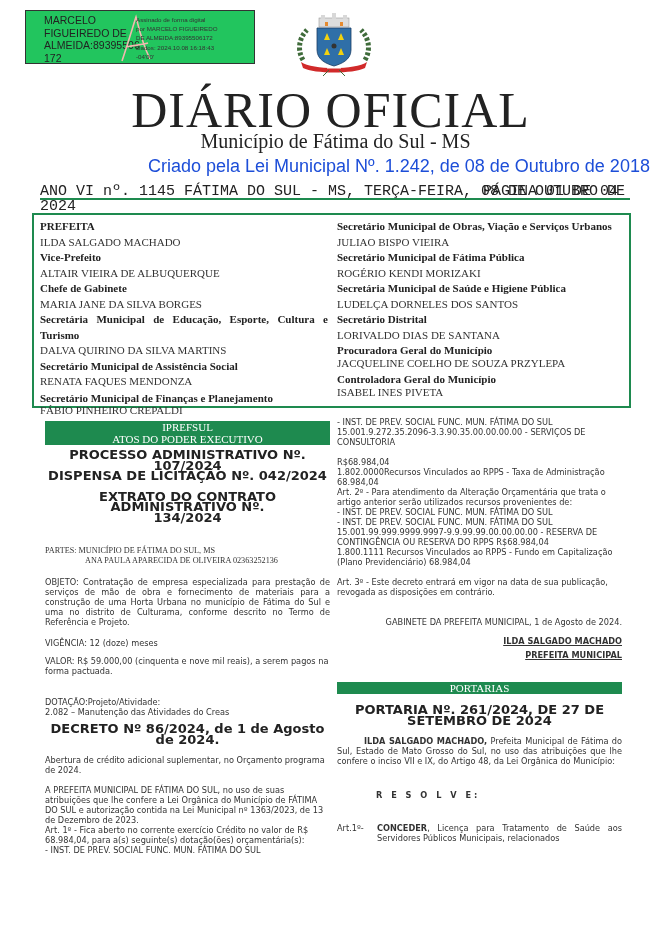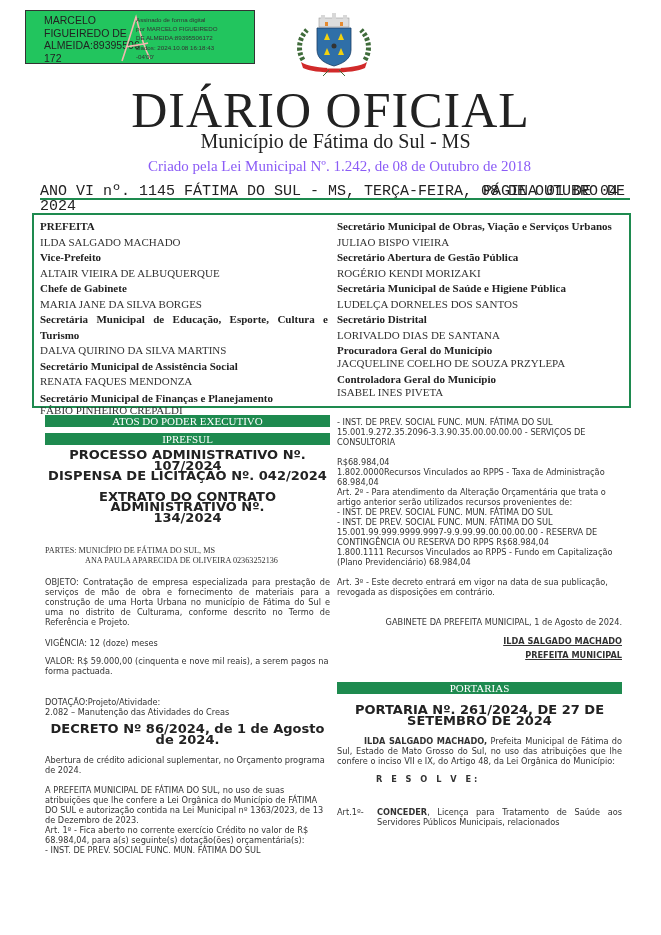--- a/index.html
+++ b/index.html
@@ -26,21 +26,21 @@
     font-family: "Liberation Serif", serif; font-size: 50px; line-height: 54px; color: #222;
     letter-spacing: 1px;
   }
   .subtitle {
     position: absolute; left: 0; width: 661px; top: 130px; text-align: center;
     padding-left: 10px;
     font-family: "Liberation Serif", serif; font-size: 20px; line-height: 22px; color: #222;
   }
   .created {
     position: absolute; left: 148px; top: 158px;
-    font-family: Liberation Serif, serif; font-size: 15px; line-height: 16px; color: #8b5cf6;
+    font-family: Liberation Sans, sans-serif; font-size: 18px; line-height: 16px; color: #1d4ed8;
   }
 
   .issue-line {
     position: absolute; left: 40px; width: 590px; top: 184px; height: 16px;
     font-family: Liberation Mono, monospace; font-size: 15px; line-height: 15px; color: #222;
     border-bottom: 2px solid #1e8a4f;
   }
   .issue-line .right { position: absolute; right: 12px; top: 0; }
 
   .staff-box {
@@ -147,36 +147,36 @@
     <div class="role">Turismo</div>
     <div class="person">DALVA QUIRINO DA SILVA MARTINS</div>
     <div class="role">Secretário Municipal de Assistência Social</div>
     <div class="person">RENATA FAQUES MENDONZA</div>
     <div class="role" style="line-height:12px;margin-top:2px;">Secretário Municipal de Finanças e Planejamento</div>
     <div class="person" style="line-height:13px;">FÁBIO PINHEIRO CREPALDI</div>
   </div>
   <div class="staff-col right">
     <div class="role">Secretário Municipal de Obras, Viação e Serviços Urbanos</div>
     <div class="person">JULIAO BISPO VIEIRA</div>
-    <div class="role">Secretário Abertura de Gestão Pública</div>
+    <div class="role">Secretário Municipal de Fátima Pública</div>
     <div class="person">ROGÉRIO KENDI MORIZAKI</div>
     <div class="role">Secretária Municipal de Saúde e Higiene Pública</div>
     <div class="person">LUDELÇA DORNELES DOS SANTOS</div>
     <div class="role">Secretário Distrital</div>
     <div class="person">LORIVALDO DIAS DE SANTANA</div>
     <div class="role" style="line-height:13px;margin-top:1px;">Procuradora Geral do Município</div>
     <div class="person" style="line-height:13px;">JACQUELINE COELHO DE SOUZA PRZYLEPA</div>
     <div class="role" style="line-height:13px;margin-top:3px;">Controladora Geral do Município</div>
     <div class="person" style="line-height:13px;">ISABEL INES PIVETA</div>
   </div>
 </div>
 
 <div class="col left">
+  <div class="bar" style="margin-top:6px;">IPREFSUL</div>
   <div class="bar">ATOS DO PODER EXECUTIVO</div>
-  <div class="bar" style="margin-top:6px;">IPREFSUL</div>
 
   <div style="margin-top:5px;">
     <div class="doc-h">PROCESSO ADMINISTRATIVO Nº. 107/2024</div>
     <div class="doc-h">DISPENSA DE LICITAÇÃO Nº. 042/2024</div>
   </div>
   <div style="margin-top:10px;">
     <div class="doc-h">EXTRATO DO CONTRATO ADMINISTRATIVO Nº.</div>
     <div class="doc-h">134/2024</div>
   </div>
 
@@ -213,18 +213,18 @@
 
   <div class="doc right-align" style="margin-top:20px;">GABINETE DA  PREFEITA MUNICIPAL, 1 de Agosto de 2024.</div>
   <div class="doc right-align" style="margin-top:9px;">
     <div><span class="u">ILDA SALGADO MACHADO</span></div>
     <div style="margin-top:4px;"><span class="u">PREFEITA MUNICIPAL</span></div>
   </div>
 
   <div class="bar" style="margin-top:22px;">PORTARIAS</div>
   <div class="doc-h" style="margin-top:11px;padding:0 10px;">PORTARIA Nº. 261/2024, DE 27 DE SETEMBRO DE 2024</div>
   <div class="doc justify-p" style="margin-top:10px;text-indent:27px;"><span class="bold">ILDA SALGADO MACHADO,</span><span> Prefeita Municipal de Fátima do Sul, Estado de Mato Grosso do Sul, no uso das atribuições que lhe confere o inciso VII e IX, do Artigo 48, da Lei Orgânica do Município:</span></div>
-  <div class="doc bold spaced" style="margin-top:8px;padding-left:39px;">R E S O L V E:</div>
+  <div class="doc bold spaced" style="margin-top:24px;padding-left:39px;">R E S O L V E:</div>
   <div class="doc" style="margin-top:23px;display:flex;">
     <span style="width:40px;flex:none;">Art.1º-</span>
     <span class="justify-p" style="flex:1;"><span class="bold">CONCEDER</span><span>, Licença  para Tratamento  de Saúde aos Servidores Públicos Municipais, relacionados</span></span>
   </div>
 </div>
 
 </body></html>

